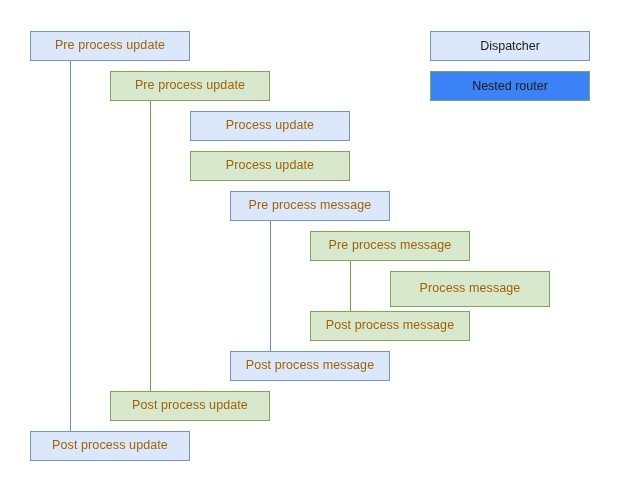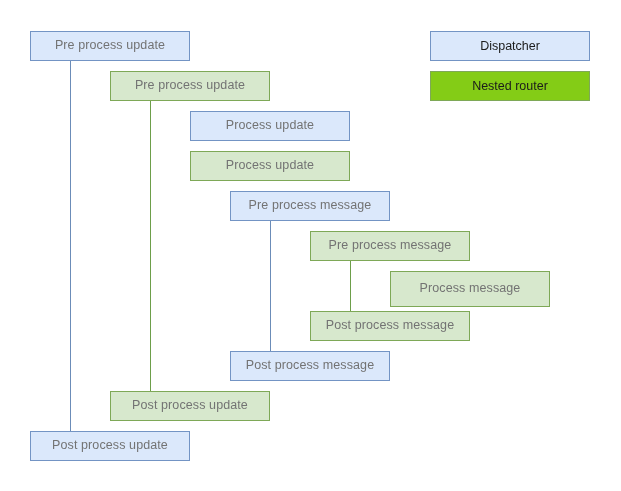--- a/index.html
+++ b/index.html
@@ -19,21 +19,21 @@
     overflow: hidden;
   }
   .node {
     position: absolute;
     box-sizing: border-box;
     display: flex;
     align-items: center;
     justify-content: center;
     font-size: 12.5px;
     line-height: 1.1;
-    color: #737373;
+    color: #a16207;
     border-width: 1px;
     border-style: solid;
     text-align: center;
     white-space: nowrap;
     letter-spacing: 0.1px;
   }
   .node.dispatcher {
     background: #dbe8fb;
     border-color: #7394c4;
   }
@@ -61,21 +61,21 @@
     color: #1b1b1b;
     border-width: 1px;
     border-style: solid;
     white-space: nowrap;
   }
   .legend-node.dispatcher {
     background: #dbe8fb;
     border-color: #7394c4;
   }
   .legend-node.router {
-    background: #84cc16;
+    background: #3b82f6;
     border-color: #7ea857;
   }
 </style>
 </head>
 <body>
 
 <div id="canvas" style="width: 621px; height: 491px; background: rgb(255, 255, 255);">
   <div id="connector-layer">
       <div class="connector dispatcher" style="left: 70px; top: 61px; height: 370px;"></div>
       <div class="connector router" style="left: 150px; top: 101px; height: 290px;"></div>

